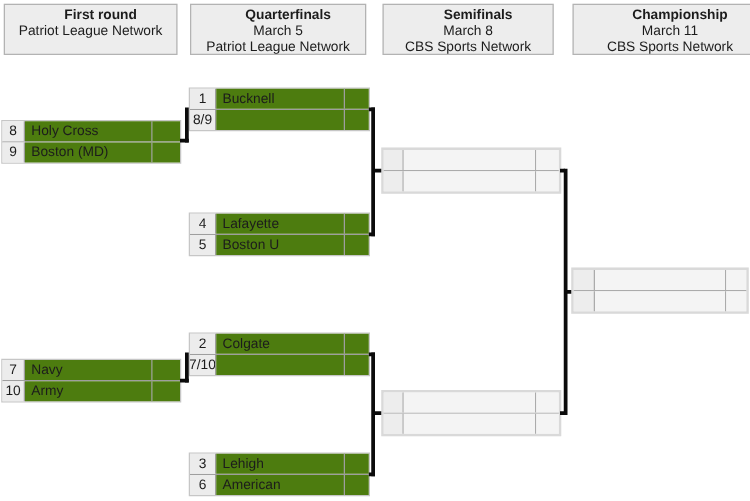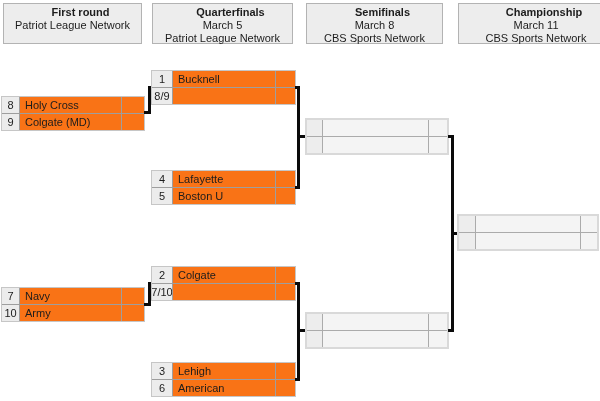--- a/index.html
+++ b/index.html
@@ -20,21 +20,21 @@
 
   
   .match {
     position:absolute; box-sizing:border-box;
     border:1px solid #c6c6c6; background:#fdfdfd;
   }
   .mrow { display:flex; height:16px; }
   .mrow + .mrow { border-top:1px solid #9e9e9e; }
   .cell {
     box-sizing:border-box; display:flex; align-items:center;
-    background:#f97316; overflow:hidden; white-space:nowrap;
+    background:#4d7c0f; overflow:hidden; white-space:nowrap;
   }
   .seed { justify-content:center; background:#ececec; border-right:1px solid #9e9e9e; padding:0 1px; }
   .team { flex:1; padding-left:5px; border-right:1px solid #9e9e9e; }
   .score { }
 
   .fr .seed { width:18px; } .fr .score { width:22px; }
   .qf .seed { width:21px; } .qf .score { width:19px; }
 
   
   .big { border:2px solid #d9d9d9; background:#f6f6f6; }
@@ -74,21 +74,21 @@
   </div>
 
   <div class="match fr" style="left:1px;top:96px;width:144px;height:35px;">
     <div class="mrow">
       <div class="cell seed">8</div>
       <div class="cell team">Holy Cross</div>
       <div class="cell score"></div>
     </div>
     <div class="mrow">
       <div class="cell seed">9</div>
-      <div class="cell team">Colgate (MD)</div>
+      <div class="cell team">Boston (MD)</div>
       <div class="cell score"></div>
     </div>
   </div>
 
   <div class="match fr" style="left:1px;top:287px;width:144px;height:35px;">
     <div class="mrow">
       <div class="cell seed">7</div>
       <div class="cell team">Navy</div>
       <div class="cell score"></div>
     </div>

